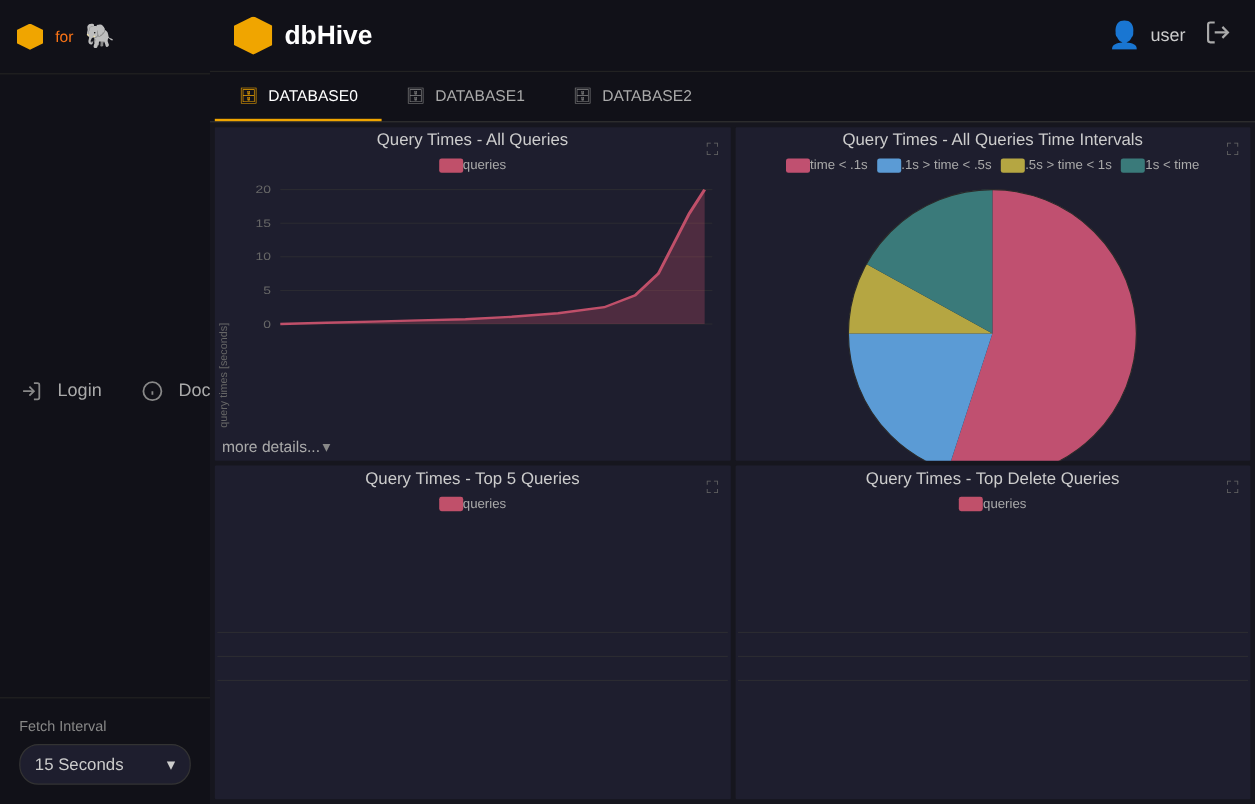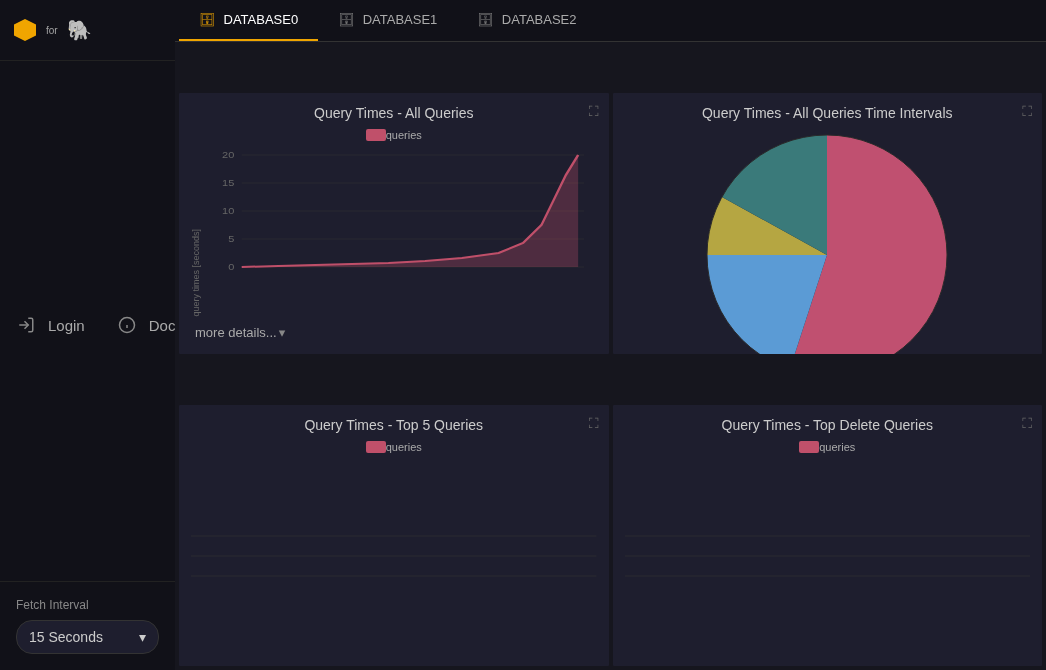--- a/index.html
+++ b/index.html
@@ -147,24 +147,23 @@
       grid-template-rows: 1fr 1fr;
       gap: 4px;
       padding: 4px;
       overflow: hidden;
     }
     .chart-card {
       background: #1e1e2e;
       border-radius: 1px;
       display: flex;
       flex-direction: column;
-      padding: 12px;
+      padding: 2px;
       position: relative;
       overflow: hidden;
-      margin-top: 47px;
     }
     .card-header {
       display: flex;
       justify-content: space-between;
       align-items: flex-start;
       margin-bottom: 4px;
     }
     .card-title {
       font-size: 14px;
       color: #ccc;
@@ -257,21 +256,21 @@
       background: #f0a500;
       clip-path: polygon(50% 0%, 100% 25%, 100% 75%, 50% 100%, 0% 75%, 0% 25%);
     }
   </style>
 </head>
 <body>
 
 <div class="sidebar">
   <div class="sidebar-logo">
     <div class="hex-small"></div>
-    <span style="color:#a3a3a3;font-size:10px;">for</span>
+    <span style="color:#f97316;font-size:13px;">for</span>
 
     <span style="font-size:20px;">🐘</span>
   </div>
 
   <div class="sidebar-nav">
     <div class="sidebar-item">
       <span class="sidebar-icon">
         <svg width="18" height="18" viewBox="0 0 24 24" fill="none" stroke="#888" stroke-width="2">
           <path d="M15 3h4a2 2 0 0 1 2 2v14a2 2 0 0 1-2 2h-4"></path>
           <polyline points="10 17 15 12 10 7"></polyline>
@@ -309,20 +308,39 @@
     <div class="fetch-label">Fetch Interval</div>
     <div class="fetch-dropdown">
       <span>15 Seconds</span>
       <span>▾</span>
     </div>
   </div>
 </div>
 
 <div class="main">
 
+  <div class="header">
+    <div class="header-logo">
+      <div class="hex-yellow"></div>
+      <span class="header-title">dbHive</span>
+    </div>
+    <div class="header-right">
+      <div class="header-user">
+        <span style="font-size:22px;color:#aaa;">👤</span>
+        <span>user</span>
+      </div>
+      <button class="logout-icon" style="background:none;border:none;cursor:pointer;">
+        <svg width="22" height="22" viewBox="0 0 24 24" fill="none" stroke="#aaa" stroke-width="2">
+          <path d="M9 21H5a2 2 0 0 1-2-2V5a2 2 0 0 1 2-2h4"></path>
+          <polyline points="16 17 21 12 16 7"></polyline>
+          <line x1="21" y1="12" x2="9" y2="12"></line>
+        </svg>
+      </button>
+    </div>
+  </div>
 
   <div class="tabs">
     <div class="tab active">
       <span style="color:#f0a500;">🗄</span>
       <span>DATABASE0</span>
     </div>
     <div class="tab">
       <span style="color:#888;">🗄</span>
       <span>DATABASE1</span>
     </div>
@@ -376,20 +394,38 @@
         <span class="more-details-icon">▾</span>
       </div>
     </div>
 
     <div class="chart-card">
       <div class="card-header">
         <div class="card-title">Query Times - All Queries Time Intervals</div>
       </div>
       <button class="expand-btn">⛶</button>
 
+      <div class="legend">
+        <div class="legend-item">
+          <div class="legend-color" style="background:#c05070;"></div>
+          <span>time &lt; .1s</span>
+        </div>
+        <div class="legend-item">
+          <div class="legend-color" style="background:#5b9bd5;"></div>
+          <span>.1s &gt; time &lt; .5s</span>
+        </div>
+        <div class="legend-item">
+          <div class="legend-color" style="background:#b5a642;"></div>
+          <span>.5s &gt; time &lt; 1s</span>
+        </div>
+        <div class="legend-item">
+          <div class="legend-color" style="background:#3a7a7a;"></div>
+          <span>1s &lt; time</span>
+        </div>
+      </div>
 
       <div class="pie-container">
         <svg width="260" height="260" viewBox="0 0 260 260">
 
           <path d="M130,130 L130,10 A120,120 0 1,1 92.9,244.1 Z" fill="#c05070"></path>
 
           <path d="M130,130 L92.9,244.1 A120,120 0 0,1 10,130 Z" fill="#5b9bd5"></path>
 
           <path d="M130,130 L10,130 A120,120 0 0,1 25,71.9 Z" fill="#b5a642"></path>
 

